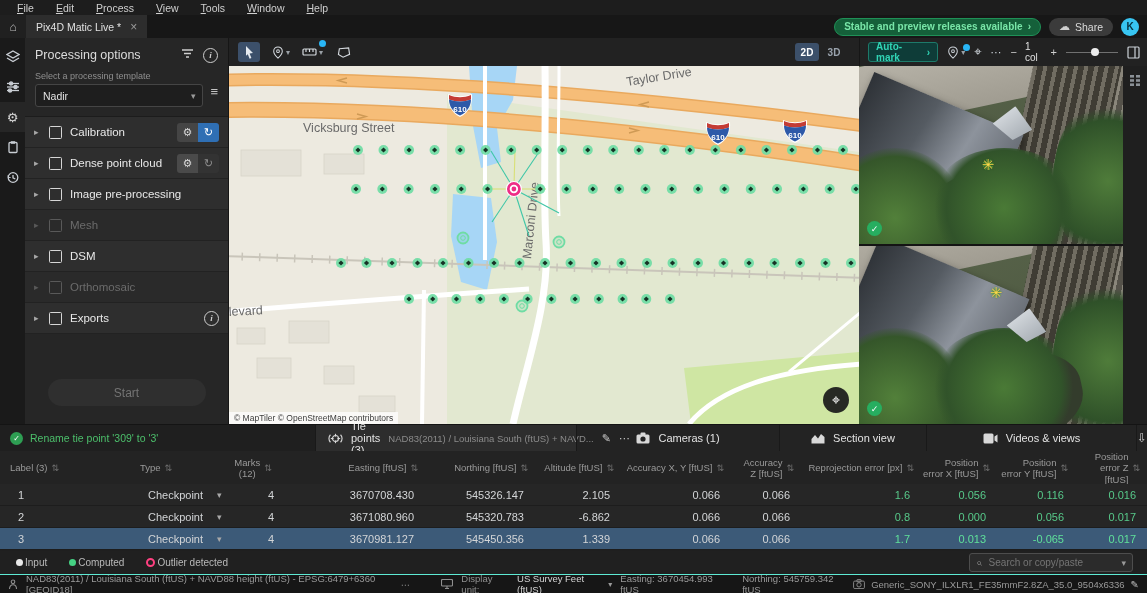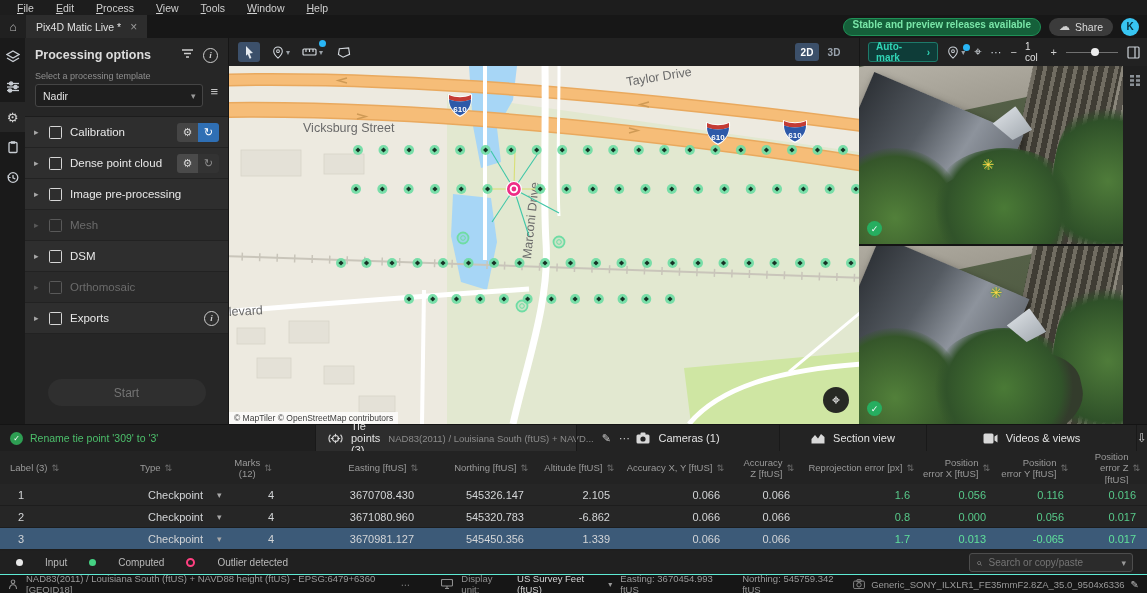--- a/index.html
+++ b/index.html
@@ -8,35 +8,35 @@
   
   .menubar{height:15px;background:#1d1d1d;display:flex;align-items:center;padding-left:6px;flex:none;}
   .mi{font-size:10.5px;color:#cfcfcf;padding:0 11px;cursor:default;}
   .mi u{text-decoration:underline;}
   
   .tabbar{height:23px;background:#171717;display:flex;align-items:center;flex:none;}
   .homebtn{width:26px;height:23px;display:flex;align-items:center;justify-content:center;color:#b9b9b9;font-size:12px;background:#202020;}
   .doctab{height:23px;background:#2d2d2d;display:flex;align-items:center;gap:9px;padding:0 10px;font-size:10.5px;color:#e0e0e0;}
   .doctab .x{color:#9a9a9a;font-size:12px;}
   .tabbar-right{margin-left:auto;display:flex;align-items:center;gap:8px;padding-right:8px;}
-  .releases{height:16px;border-radius:9px;background:#15603a;border:1px solid #1f9157;color:#79e6a8;font-size:10px;font-weight:bold;display:flex;align-items:center;gap:5px;padding:0 9px;flex-direction:column;}
+  .releases{height:16px;border-radius:9px;background:#15603a;border:1px solid #1f9157;color:#79e6a8;font-size:10px;font-weight:bold;display:flex;align-items:center;gap:5px;padding:0 9px;}
   .sharebtn{height:18px;border-radius:10px;background:#3b3b3b;color:#dcdcdc;font-size:10.5px;display:flex;align-items:center;gap:5px;padding:0 10px;}
   .sharebtn .cl{font-size:11px;color:#cfcfcf;}
   .avatar{width:18px;height:18px;border-radius:50%;background:#38c5f2;color:#06303f;font-size:10px;font-weight:bold;display:flex;align-items:center;justify-content:center;}
   
   .main{height:386px;display:flex;flex:none;}
   .rail{width:25px;background:#1a1a1a;display:flex;flex-direction:column;align-items:center;padding-top:4px;flex:none;}
   .rail-item{width:25px;height:30px;display:flex;align-items:center;justify-content:center;color:#c9ced4;}
   .rail-item.active{background:#262626;}
   .rail-item svg{stroke:#c9ced4;fill:none;stroke-width:1.3;}
   .rail-gear{font-size:13px;color:#d6d6d6;}
   
   .leftpanel{width:203px;background:#262626;border-right:1px solid #161616;display:flex;flex-direction:column;flex:none;}
   .lp-head{display:flex;align-items:center;gap:9px;padding:8px 10px 4px 10px;}
-  .lp-title{flex:1;font-size:12.5px;font-weight:bold;color:#dcdcdc;}
+  .lp-title{flex:1;font-size:12.5px;font-weight:normal;color:#dcdcdc;}
   .funnel svg{stroke:#cfcfcf;stroke-width:1.5;}
   .infodot{width:13px;height:13px;border-radius:50%;border:1.2px solid #cfcfcf;color:#cfcfcf;font-size:9px;font-weight:bold;display:flex;align-items:center;justify-content:center;font-family:"Liberation Serif",serif;font-style:italic;}
   .lp-sub{font-size:9px;color:#8f8f8f;padding:3px 10px 3px 10px;}
   .lp-selrow{display:flex;align-items:flex-start;gap:7px;padding:0 10px 9px 10px;}
   .lp-select{flex:1;height:21px;background:#1e1e1e;border:1px solid #454545;border-radius:3px;display:flex;align-items:center;padding:0 7px;font-size:10.5px;color:#e2e2e2;}
   .lp-select .c{margin-left:auto;color:#9a9a9a;font-size:9px;}
   .lp-list{color:#c4c4c4;font-size:13px;}
   .lp-sections{border-top:1px solid #1c1c1c;}
   .sec{height:30px;background:#2e2e2e;border-bottom:1px solid #222;display:flex;align-items:center;gap:8px;padding:0 9px;}
   .sec .arr{color:#a8a8a8;font-size:9px;width:7px;}
@@ -133,21 +133,21 @@
   .hcell .sort{color:#6f6f6f;font-size:9px;}
   .trow{height:21px;background:#262626;border-bottom:1px solid #1d1d1d;align-items:center;}
   .trow.selected{background:#3c5a78;}
   .tcell{font-size:11px;color:#d3d5d7;display:flex;align-items:center;justify-content:flex-end;padding-right:10px;}
   .tcell.al{justify-content:flex-start;padding-left:8px;padding-right:0;}
   .tcell.green{color:#57c98a;}
   .trow.selected .tcell.green{color:#5fe09a;}
   .tcell .dd{margin-left:14px;color:#a8a8a8;font-size:9px;}
   .tfiller{flex:1;background:#1f1f1f;}
   .legendrow{height:23px;display:flex;align-items:center;gap:22px;padding-left:16px;background:#202020;flex:none;}
-  .leg{display:flex;align-items:center;gap:22px;font-size:10px;color:#b9b9b9;}
+  .leg{display:flex;align-items:center;gap:2px;font-size:10px;color:#b9b9b9;}
   .dot{width:7px;height:7px;border-radius:50%;}
   .dot.input{background:#e8e8e8;}
   .dot.computed{background:#45d183;}
   .dot.outlier{background:transparent;border:2px solid #ff4081;width:5px;height:5px;}
   .searchbox{margin-left:auto;margin-right:14px;width:150px;height:17px;background:#2b2b2b;border:1px solid #4d4d4d;border-radius:3px;display:flex;align-items:center;gap:5px;padding:0 6px;}
   .searchbox .si{color:#9a9a9a;font-size:10px;transform:rotate(-90deg);}
   .searchbox input{flex:1;background:transparent;border:none;outline:none;color:#cfcfcf;font-size:10px;font-family:inherit;width:100px;}
   .searchbox .c{color:#9a9a9a;font-size:9px;}
   .statusbar{height:18px;background:#161616;border-top:1px solid #5eead4;display:flex;align-items:center;gap:8px;padding:0 8px;font-size:9.5px;color:#8f8f8f;flex:none;}
   .statusbar svg{stroke:#8f8f8f;fill:none;stroke-width:1.1;flex:none;}

